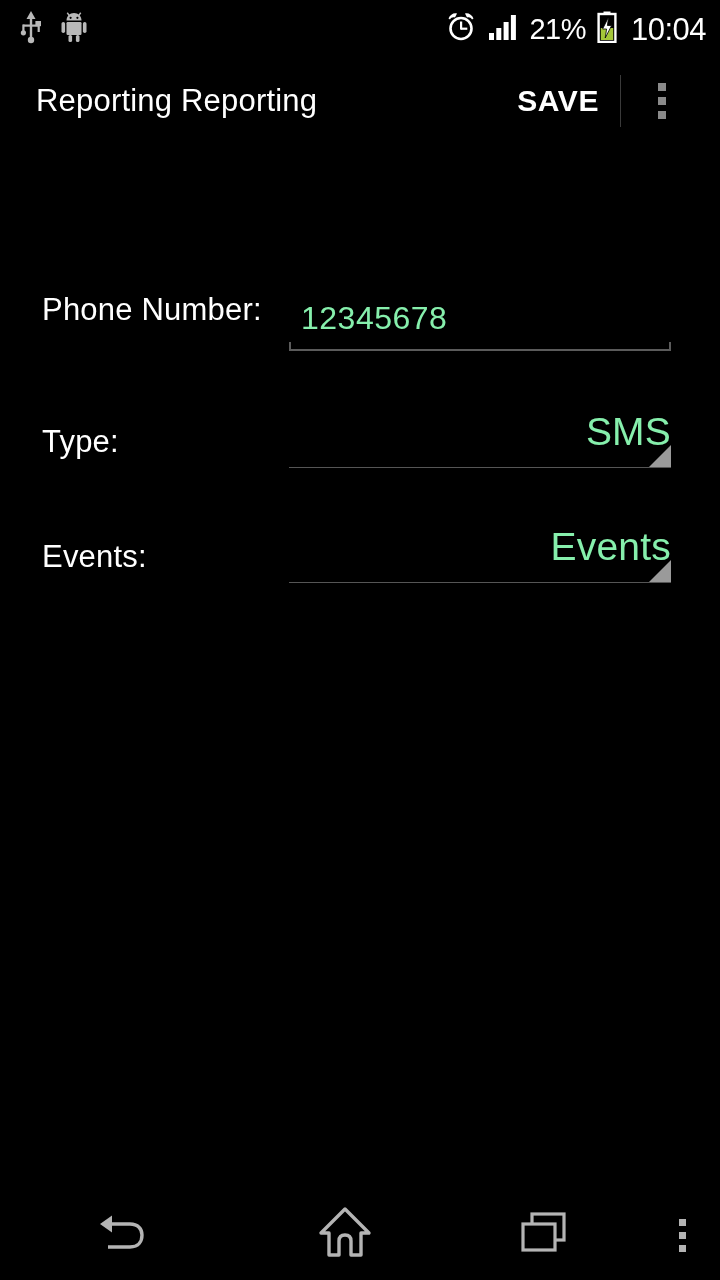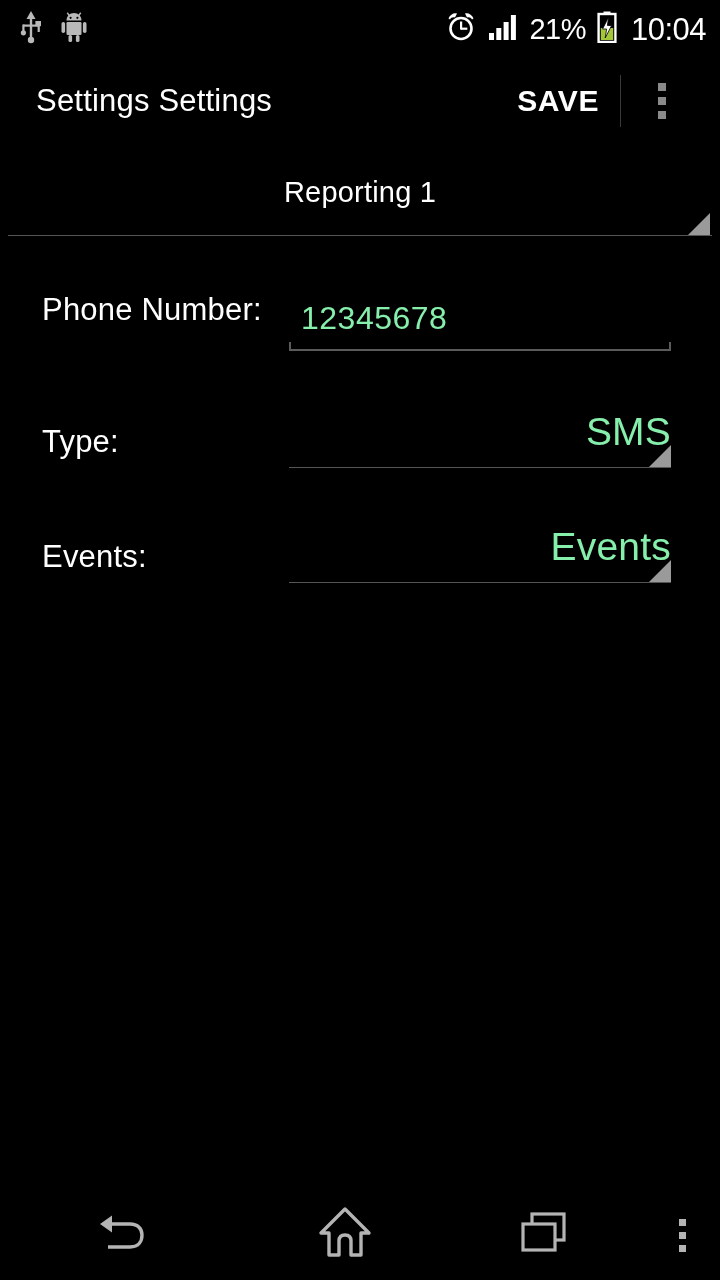--- a/index.html
+++ b/index.html
@@ -339,35 +339,30 @@
           <rect x="1.6" y="3" width="16.8" height="28" fill="none" stroke="#ffffff" stroke-width="2.4"></rect>
           <rect x="3.8" y="17" width="12.4" height="12" fill="#a4c639"></rect>
           <polygon points="11.6,6 5.6,18 9.6,18 8.2,27 14.6,14.5 10.4,14.5" fill="#ffffff" stroke="#000000" stroke-width="0.8"></polygon>
         </svg>
       </span>
       <span class="sb-text sb-clock">10:04</span>
     </div>
   </div>
 
   <div class="action-bar">
-    <div class="ab-title">Settings Settings</div>
+    <div class="ab-title">Reporting Reporting</div>
     <div class="ab-save">SAVE</div>
     <div class="ab-divider"></div>
     <div class="ab-overflow">
       <i></i>
         <i></i>
         <i></i>
     </div>
   </div>
 
-  <div class="top-spinner">
-    <div class="ts-label">Reporting 1</div>
-    <div class="ts-rule"></div>
-    <span class="tri"></span>
-  </div>
 
   <div class="form">
 
     <div class="row row-phone">
       <div class="row-label">Phone Number:</div>
       <div class="edittext">
         <div class="et-value">12345678</div>
         <span class="et-tick left"></span>
         <span class="et-rule"></span>
         <span class="et-tick right"></span>

